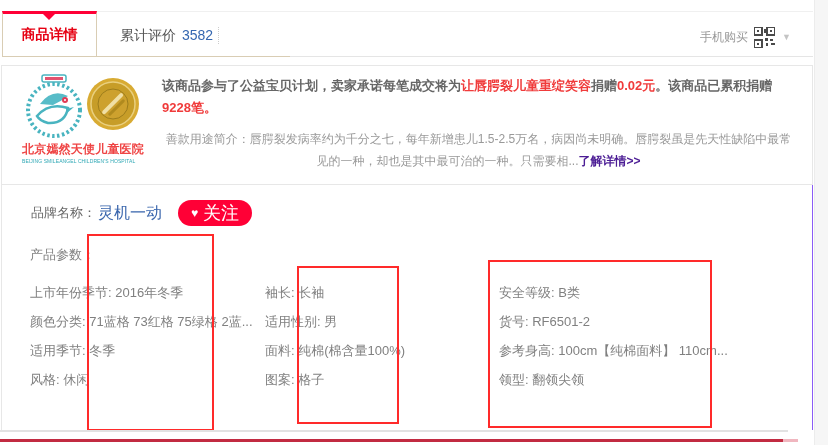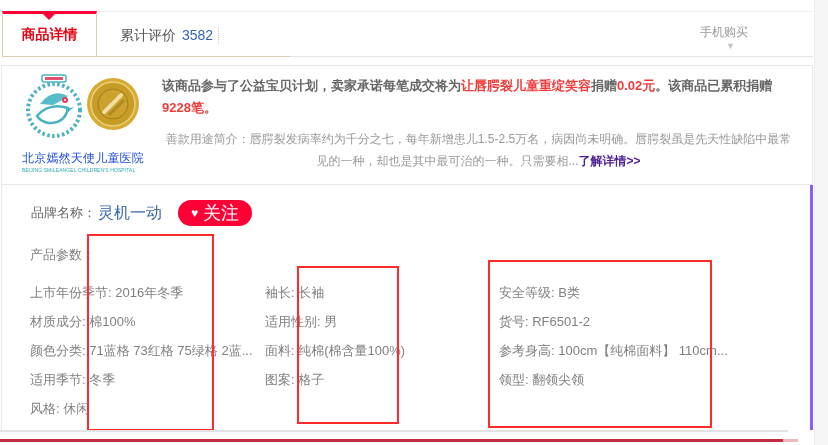--- a/index.html
+++ b/index.html
@@ -17,41 +17,41 @@
     border-top:3px solid #ff0036; border-left:1px solid #d9cdb4; border-right:1px solid #d9cdb4;
     text-align:center; line-height:41px; font-size:14px; font-weight:bold; color:#e60012; cursor:pointer; }
   .tab-arrow { position:absolute; left:43px; top:14px; width:0; height:0;
     border:6px solid transparent; border-top:6px solid #ff0036; border-bottom:none; }
   .tan-line { position:absolute; left:2px; top:56px; width:288px; height:1px; background:#d9cdb4; }
   .gray-line { position:absolute; left:290px; top:56px; width:523px; height:1px; background:#e5e5e5; }
   .tab-reviews { position:absolute; left:97px; top:14px; height:42px; line-height:42px;
     padding-left:23px; font-size:14px; color:#555; cursor:pointer; white-space:nowrap; }
   .tab-reviews .count { color:#3567b0; margin-left:6px; }
   .dotted-sep { position:absolute; left:218px; top:27px; height:17px; width:0; border-left:1px dotted #ccc; }
-  .mobile-buy { position:absolute; left:700px; top:24px; height:26px; display:flex; align-items:center; cursor:pointer;flex-direction:column; }
+  .mobile-buy { position:absolute; left:700px; top:24px; height:26px; display:flex; align-items:center; cursor:pointer; }
   .mobile-buy .mb-label { font-size:12px; color:#999; margin-right:6px; }
   .mb-chevron { font-size:9px; color:#c4c4c4; margin-left:7px; }
 
   
   .charity-box { position:absolute; left:1px; top:65px; width:812px; height:120px;
     border:1px solid #e7e7e7; background:#fff; }
   .logo { position:absolute; left:20px; top:8px; width:124px; height:102px; }
   .logo-row { display:flex; align-items:flex-start; }
-  .logo-cn { font-size:12px; font-weight:normal; color:#1d4ed8; letter-spacing:0.2px;
-    white-space:nowrap; margin-top:10px; }
+  .logo-cn { font-size:12px; font-weight:bold; color:#ef4444; letter-spacing:0.2px;
+    white-space:nowrap; margin-top:1px; }
   .logo-en { font-size:5px; color:#2fa8b5; white-space:nowrap; letter-spacing:0.1px; }
   .charity-text { position:absolute; left:160px; top:9px; width:633px; }
   .charity-p1 { font-size:13px; font-weight:bold; color:#666; line-height:22px; }
   .charity-p1 .red { color:#f03b3b; }
   .charity-p2 { font-size:12px; color:#999; line-height:22px; margin-top:9px; text-align:center; }
   .charity-p2 .more { color:#4c1d95; font-weight:bold; cursor:pointer; }
 
   
   .params-box { position:absolute; left:1px; top:185px; width:812px; height:245px;
-    border-left:1px solid #e7e7e7; border-right:3px solid #8b5cf6; background:#fff; }
+    border-left:1px solid #e7e7e7; border-right:1px solid #8b5cf6; background:#fff; }
   .brand-row { position:absolute; left:29px; top:14px; height:28px; display:flex; align-items:center; }
   .brand-label { font-size:13px; color:#666; }
   .brand-link { font-size:16px; color:#3a66ad; margin-left:2px; cursor:pointer; }
   .follow-btn { margin-left:16px; width:74px; height:26px; border-radius:13px; background:#ff0036;
     border:none; color:#fff; display:flex; align-items:center; justify-content:center; cursor:pointer; }
   .follow-btn .heart { font-size:12px; margin-right:5px; }
   .follow-btn .fl { font-size:18px; font-weight:normal; }
   .params-title { position:absolute; left:28px; top:61px; font-size:13px; color:#808080; }
   .pcol { position:absolute; top:93px; }
   .pcol .prow { height:29px; line-height:29px; font-size:13px; color:#808080; white-space:nowrap; }
@@ -143,21 +143,20 @@
       <span class="brand-link">灵机一动</span>
       <button class="follow-btn">
         <span class="heart">♥</span>
         <span class="fl">关注</span>
       </button>
     </div>
     <div class="params-title">产品参数：</div>
 
     <div class="pcol pcol1">
       <div class="prow">上市年份季节: 2016年冬季</div>
-      <div class="prow">材质成分: 棉100%</div>
       <div class="prow">颜色分类: 71蓝格 73红格 75绿格 2蓝...</div>
       <div class="prow">适用季节: 冬季</div>
       <div class="prow">风格: 休闲</div>
     </div>
     <div class="pcol pcol2">
       <div class="prow">袖长: 长袖</div>
       <div class="prow">适用性别: 男</div>
       <div class="prow">面料: 纯棉(棉含量100%)</div>
       <div class="prow">图案: 格子</div>
     </div>

